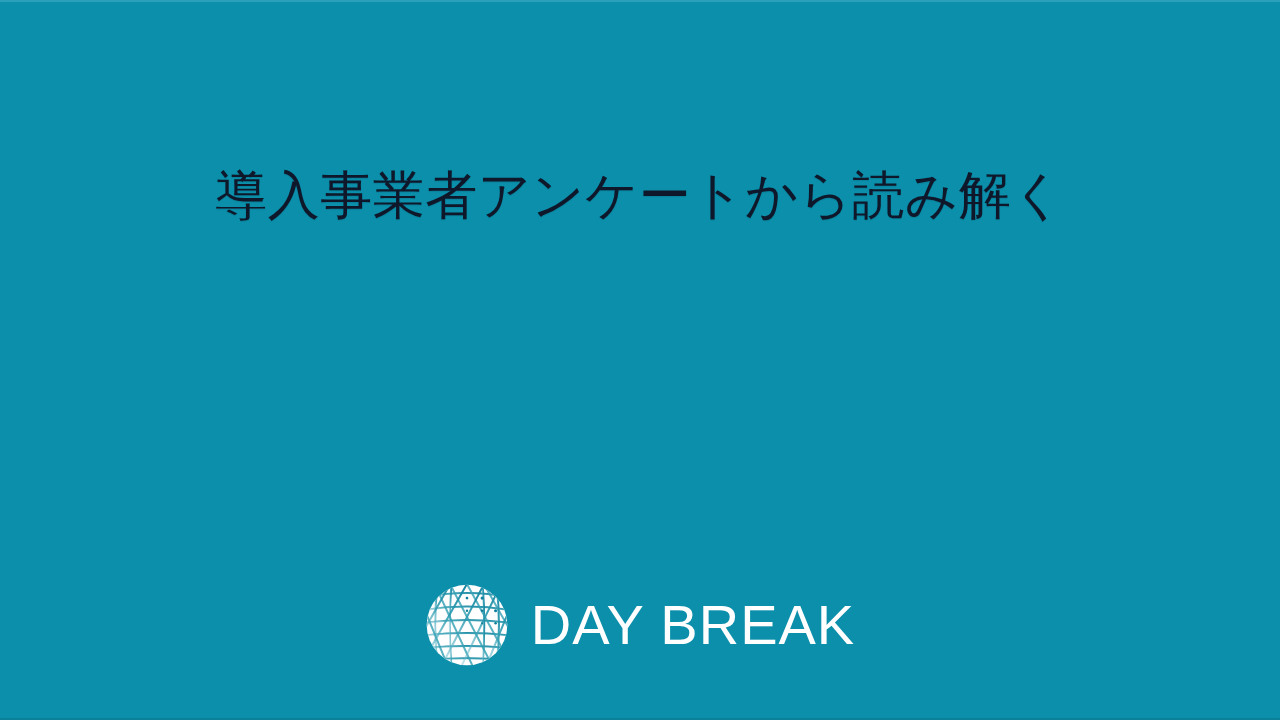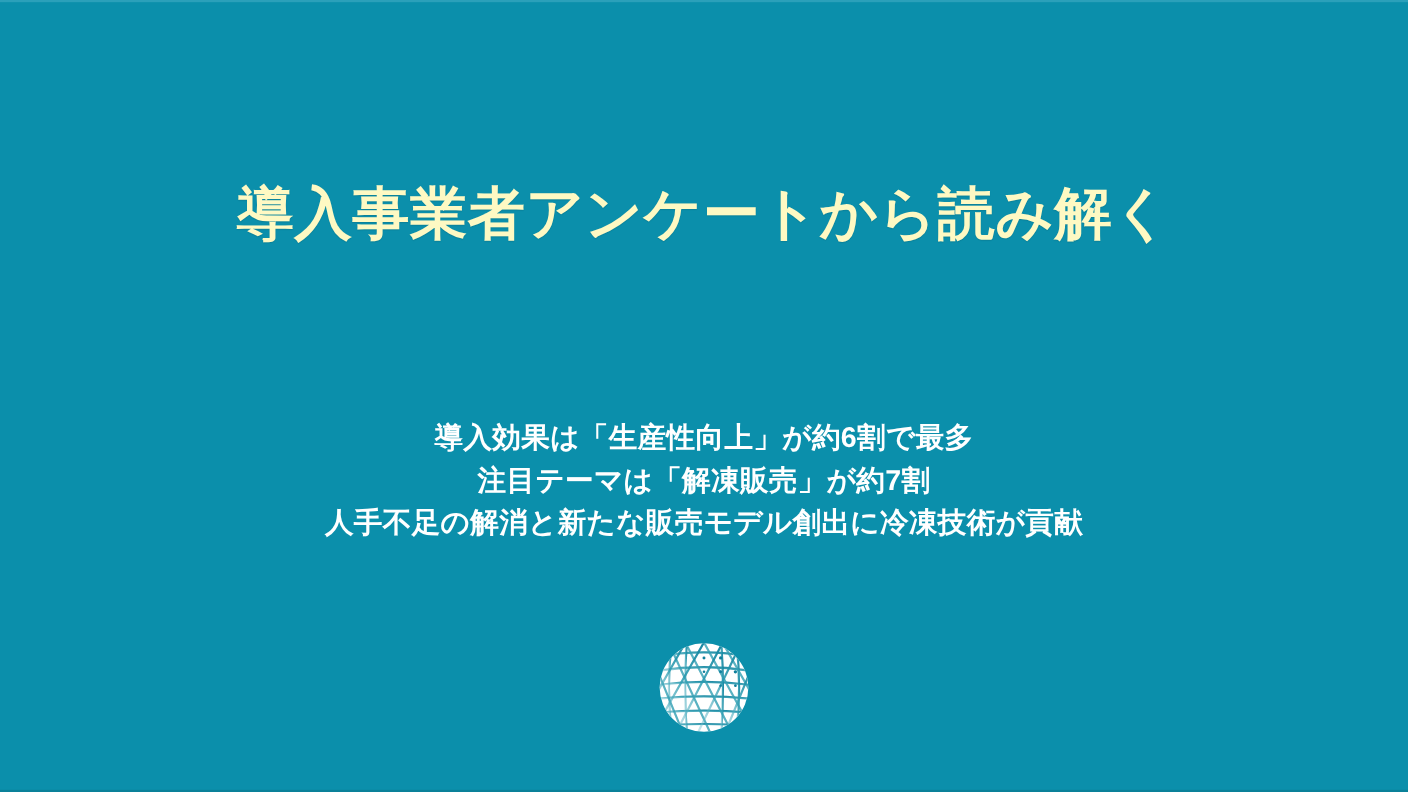--- a/index.html
+++ b/index.html
@@ -44,24 +44,24 @@
 
   
   .title-block {
     position: absolute;
     top: 158px;
     left: 0;
     width: 100%;
     text-align: center;
   }
   .title-line {
-    color: #fef9c3;
+    color: #0f172a;
     font-size: 52px;
     line-height: 74px;
-    font-weight: 700;
+    font-weight: 400;
     letter-spacing: 0.5px;
     white-space: nowrap;
     text-shadow: 0 1px 1px rgba(0,0,0,0.10);
     text-align: center;
   }
 
   
   .subtitle-block {
     position: absolute;
     top: 378px;
@@ -106,25 +106,20 @@
 </style>
 </head>
 <body>
 
 <div id="slide">
 
   <div class="title-block">
     <div class="title-line">導入事業者アンケートから読み解く</div>
   </div>
 
-  <div class="subtitle-block">
-    <div class="subtitle-line">導入効果は「生産性向上」が約6割で最多</div>
-    <div class="subtitle-line">注目テーマは「解凍販売」が約7割</div>
-    <div class="subtitle-line">人手不足の解消と新たな販売モデル創出に冷凍技術が貢献</div>
-  </div>
 
   <div class="logo-block">
 
     <svg class="logo-mark" viewBox="0 0 100 100" aria-hidden="true">
       <defs>
         <clipPath id="sphereClip">
           <circle cx="50" cy="50" r="48"></circle>
         </clipPath>
         <linearGradient id="meshFade" x1="1" y1="0" x2="0" y2="1">
           <stop offset="0%" stop-color="#0f7f9c" stop-opacity="1"></stop>
@@ -167,15 +162,16 @@
         <circle cx="68" cy="18" r="1.8"></circle>
         <circle cx="84" cy="33" r="1.8"></circle>
         <circle cx="68" cy="33" r="1.6"></circle>
         <circle cx="50" cy="18" r="1.6"></circle>
         <circle cx="84" cy="48" r="1.5"></circle>
         <circle cx="50" cy="33" r="1.4"></circle>
         <circle cx="68" cy="48" r="1.3"></circle>
       </g>
     </svg>
 
+    <div class="logo-wordmark">DAY BREAK</div>
   </div>
 
 </div>
 
 </body></html>

